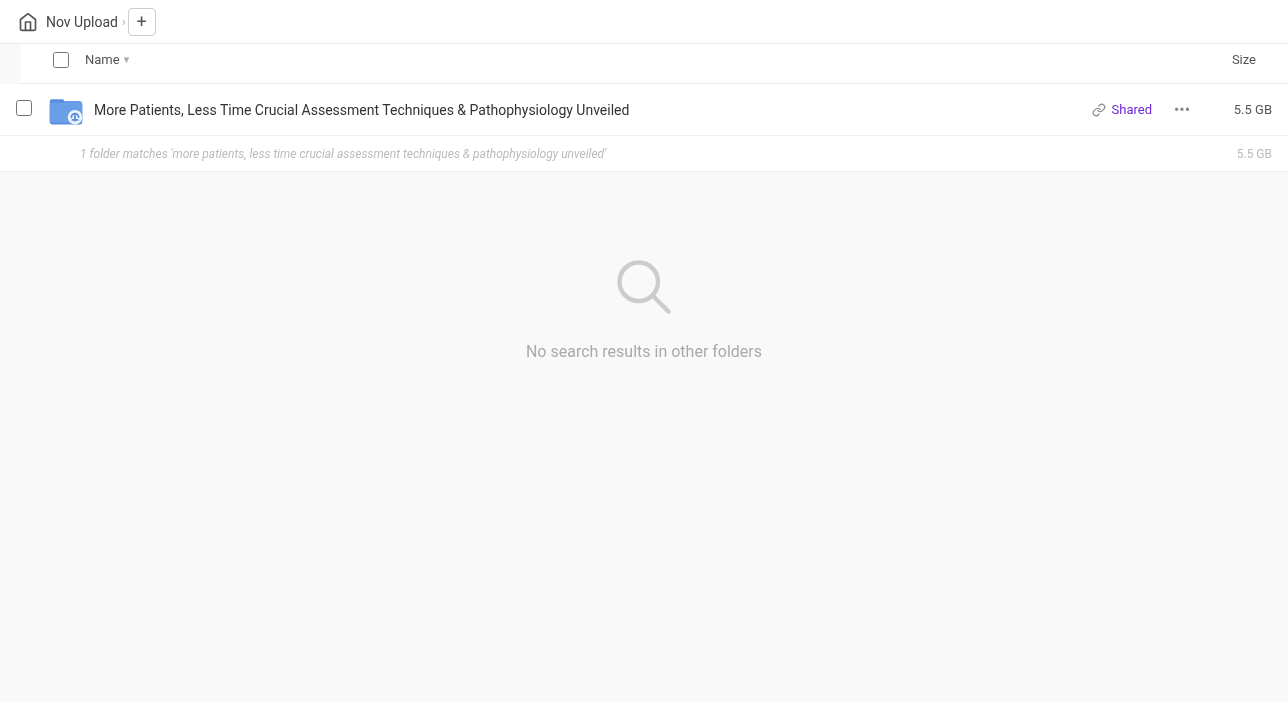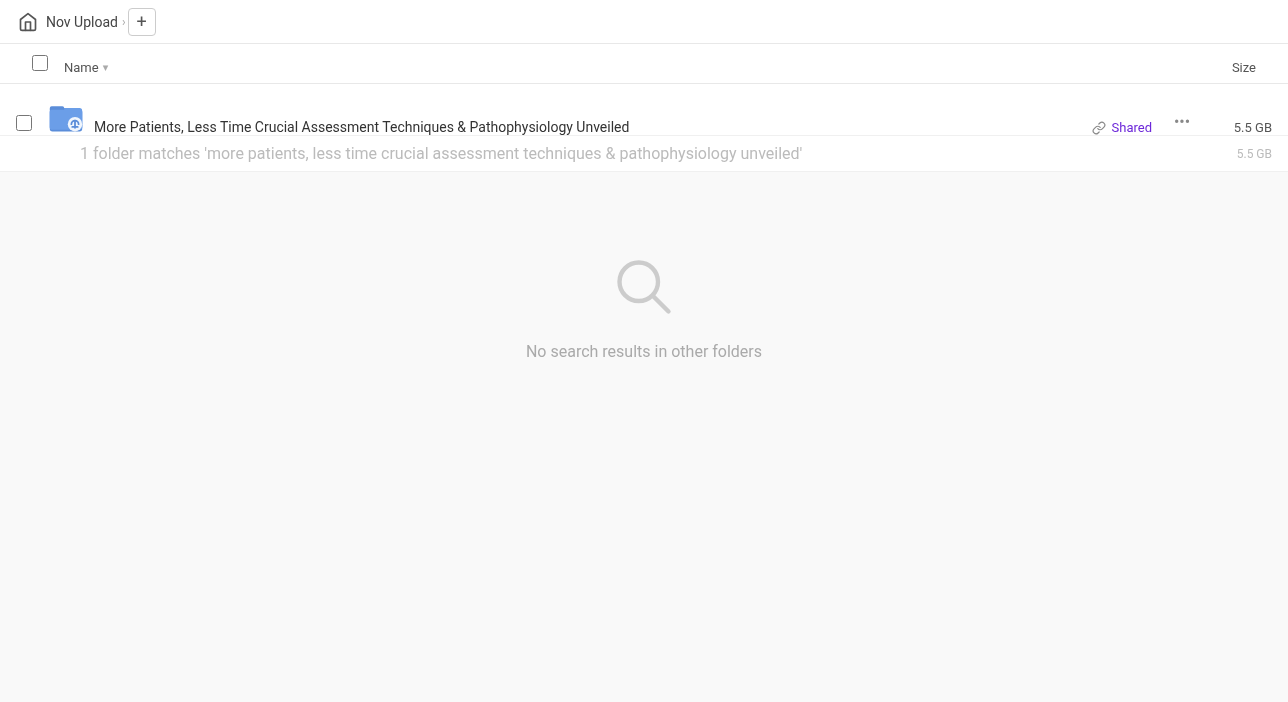--- a/index.html
+++ b/index.html
@@ -63,25 +63,26 @@
       background: #fff;
       cursor: pointer;
       color: #555;
       font-size: 18px;
       line-height: 1;
     }
 
     
     .column-header {
       display: flex;
-      align-items: flex-end;
+      align-items: flex-start;
       padding: 8px 32px;
       background: #fff;
       border-bottom: 1px solid #e8e8e8;
       height: 40px;
+      margin-left: 21px;
     }
 
     .col-checkbox {
       width: 24px;
       margin-right: 8px;
     }
 
     .col-name {
       display: flex;
       align-items: center;
@@ -95,21 +96,21 @@
     .col-size {
       font-size: 13px;
       color: #555;
       width: 80px;
       text-align: right;
     }
 
     
     .file-row {
       display: flex;
-      align-items: flex-end;
+      align-items: center;
       padding: 0 16px;
       background: #fff;
       border-bottom: 1px solid #f0f0f0;
       height: 52px;
       cursor: pointer;
     }
 
     .file-checkbox {
       width: 24px;
       margin-right: 8px;
@@ -173,22 +174,23 @@
       display: flex;
       align-items: center;
       padding: 8px 16px 8px 80px;
       background: #fff;
       border-bottom: 1px solid #f0f0f0;
       height: 36px;
     }
 
     .summary-text {
       flex: 1;
-      font-size: 16px;
+      font-size: 12px;
       color: #bbb;
+      font-style: italic;
     }
 
     .summary-size {
       font-size: 12px;
       color: #bbb;
       width: 60px;
       text-align: right;
     }
 
     

